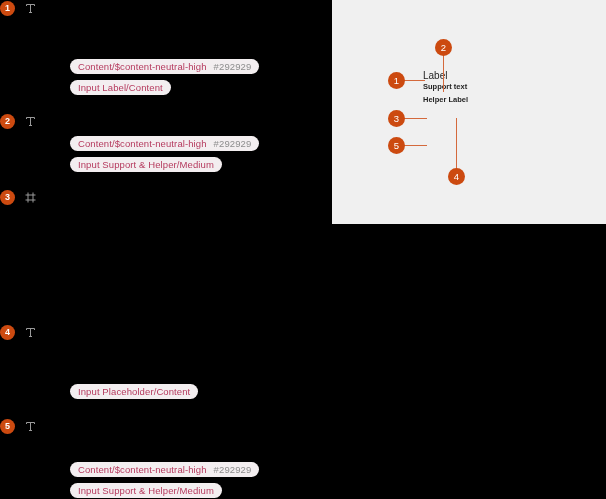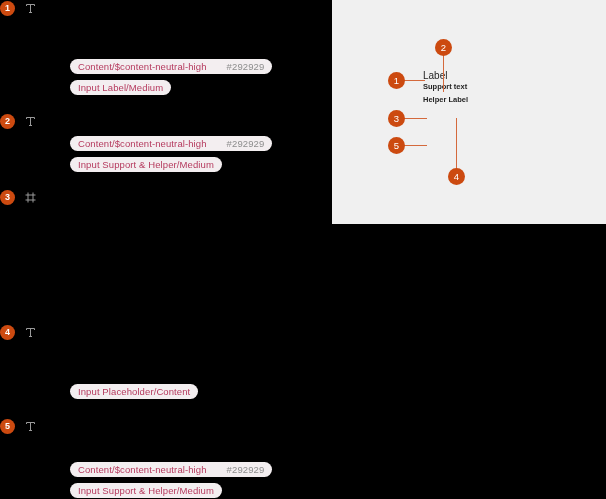--- a/index.html
+++ b/index.html
@@ -61,21 +61,21 @@
     display: inline-flex;
     align-items: center;
     padding: 0 8px;
     font-size: 9.5px;
     color: #b53a5e;
     white-space: nowrap;
     letter-spacing: 0.1px;
   }
   .pill .hexval {
     color: #8d8d8d;
-    margin-left: 20px;
+    margin-left: 7px;
   }
 
   
   #preview-panel {
     position: absolute;
     left: 332px;
     top: 0;
     width: 274px;
     height: 224px;
     background: #f0f0f0;
@@ -158,21 +158,21 @@
         <path d="M3.5 3.5 H11.5 M3.5 3.5 V5 M11.5 3.5 V5 M7.5 3.5 V11.5 M6 11.5 H9" stroke="#9a9a9a" stroke-width="1" fill="none"></path>
       </svg>
     </span>
   </div>
 
   <div class="pill" style="left:70px; top:59px;">
     <span>Content/$content-neutral-high</span>
     <span class="hexval">#292929</span>
   </div>
   <div class="pill" style="left:70px; top:80px;">
-    <span>Input Label/Medium</span>
+    <span>Input Label/Content</span>
   </div>
 
   <div class="layer-row" style="top:113px;">
     <span class="num-badge">2</span>
     <span class="layer-icon">
       <svg width="15" height="15" viewBox="0 0 15 15" aria-hidden="true">
         <path d="M3.5 3.5 H11.5 M3.5 3.5 V5 M11.5 3.5 V5 M7.5 3.5 V11.5 M6 11.5 H9" stroke="#9a9a9a" stroke-width="1" fill="none"></path>
       </svg>
     </span>
   </div>

